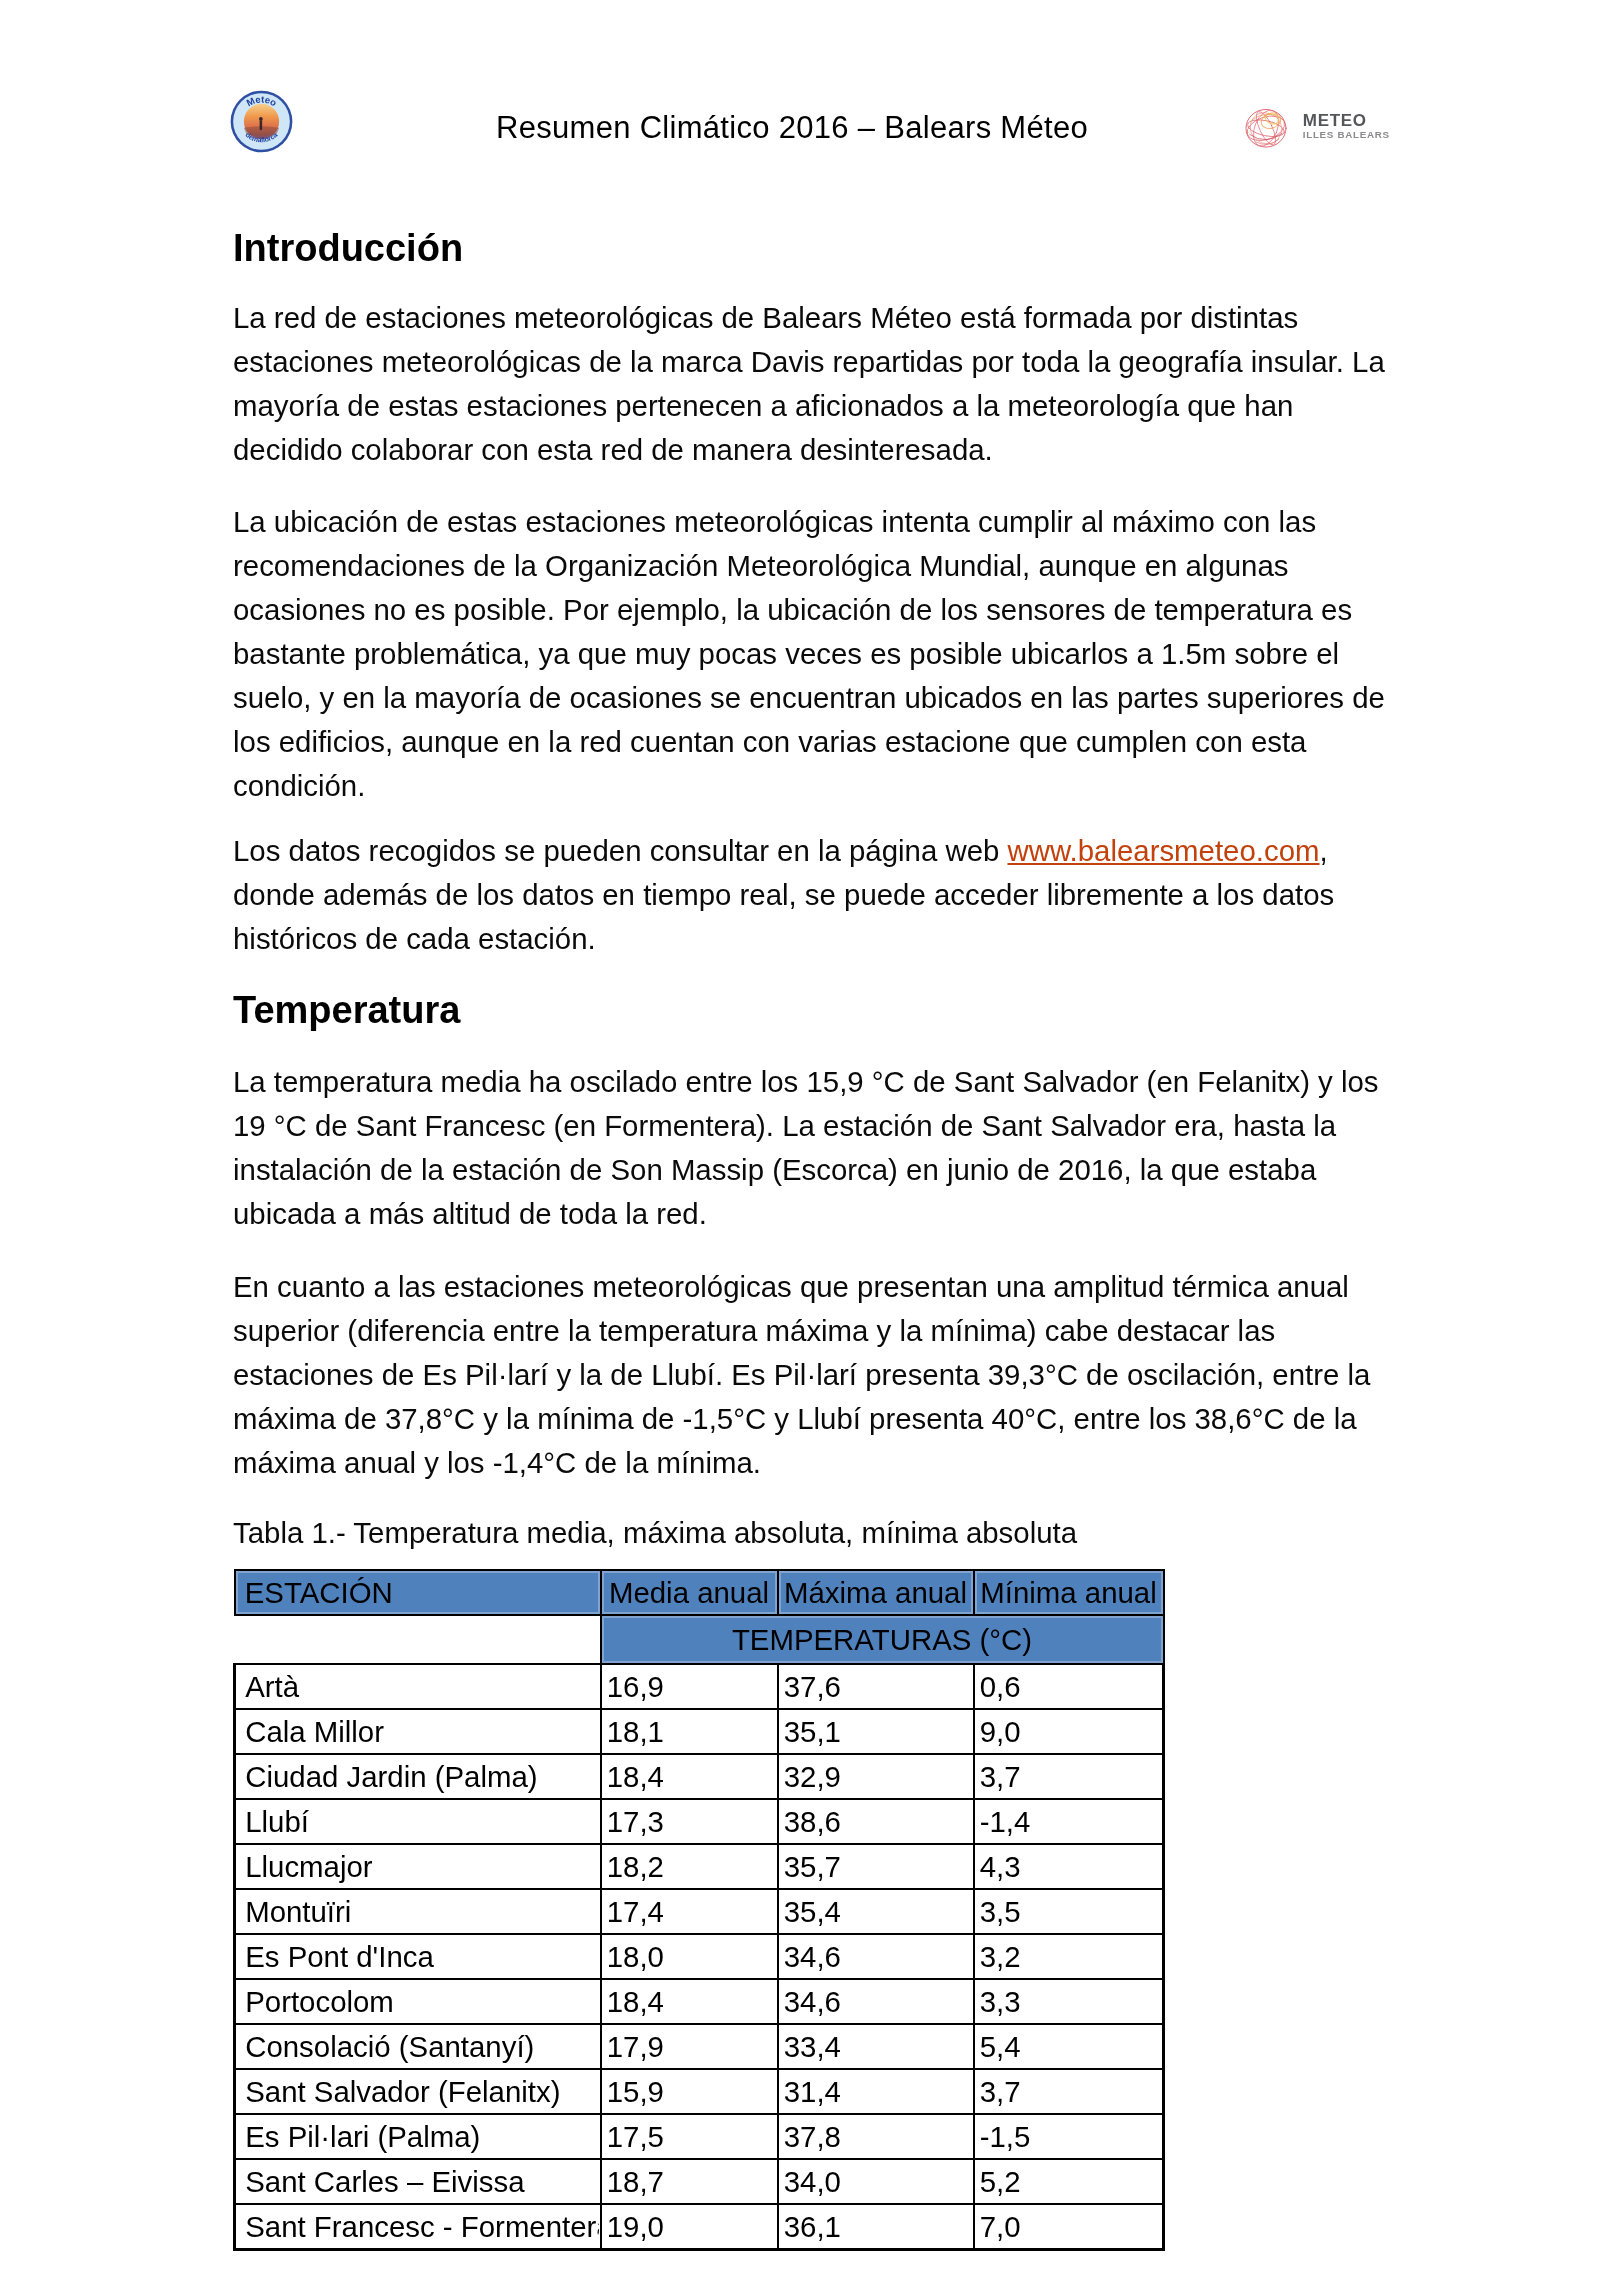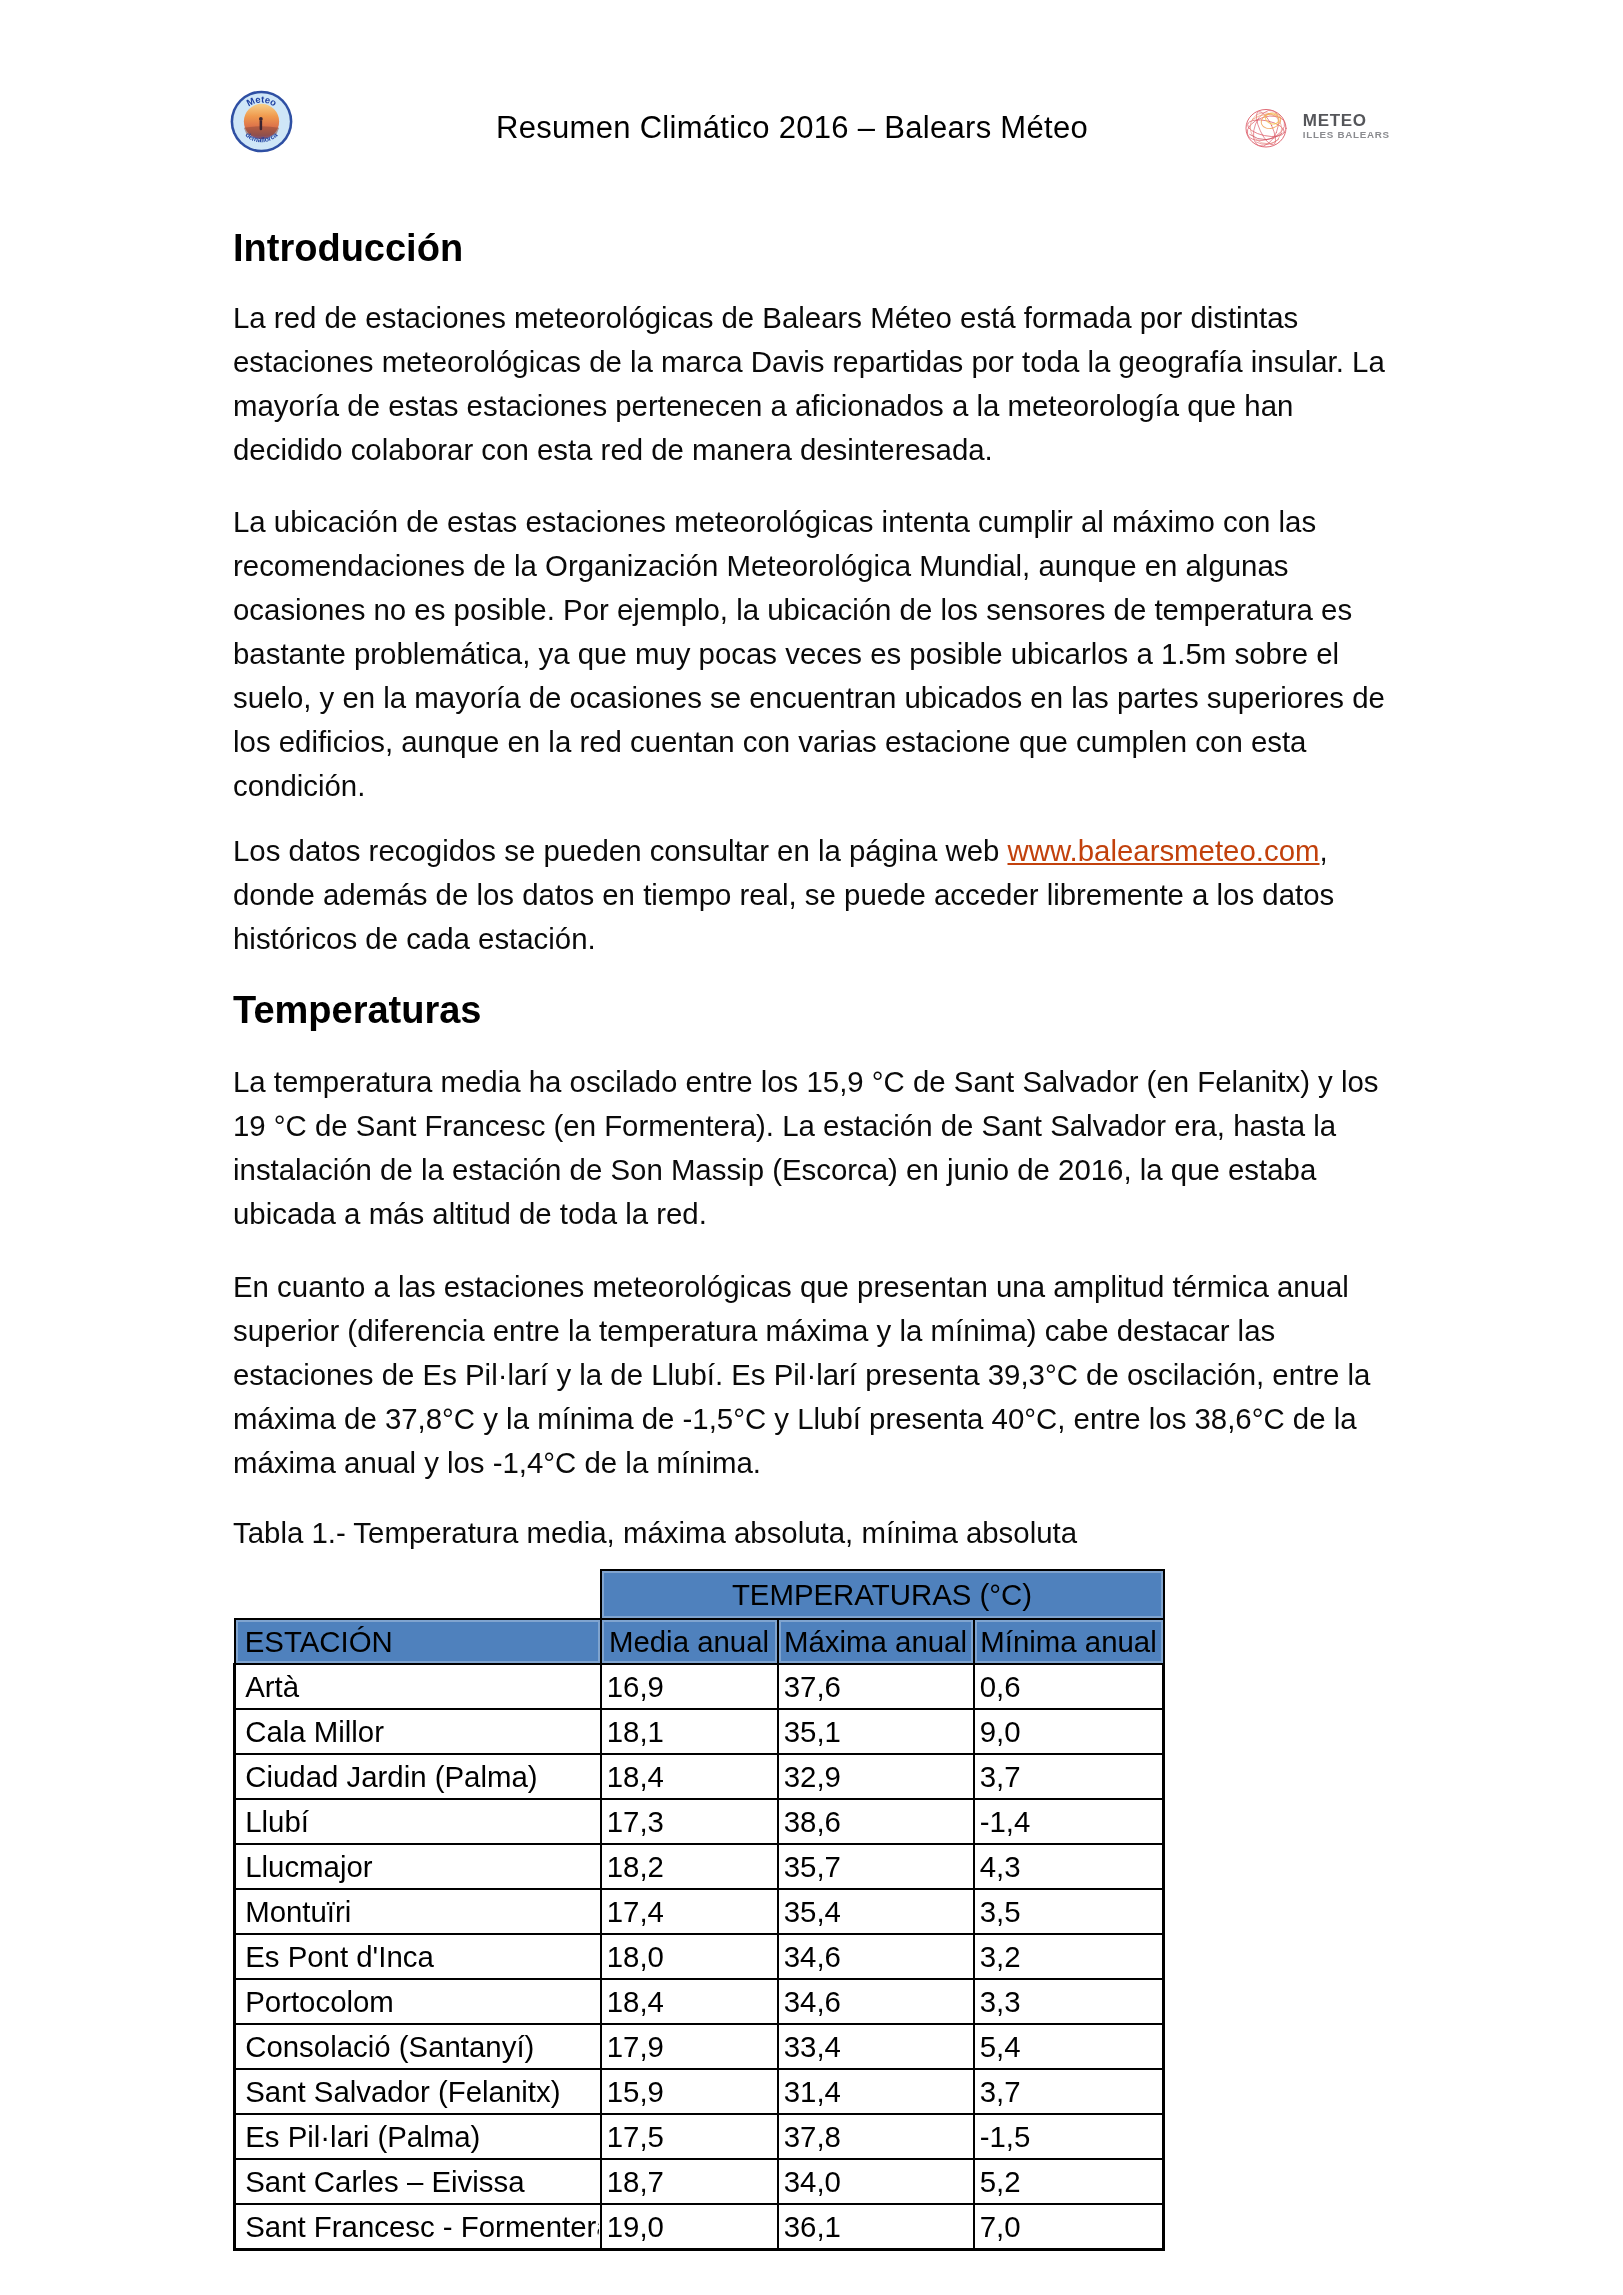--- a/index.html
+++ b/index.html
@@ -140,46 +140,46 @@
   <div class="content">
 
     <h1 class="doc-h1" id="h1-intro">Introducción</h1>
 
     <p class="doc-p" id="p1">La red de estaciones meteorológicas de Balears Méteo está formada por distintas estaciones meteorológicas de la marca Davis repartidas por toda la geografía insular. La mayoría de estas estaciones pertenecen a aficionados a la meteorología que han decidido colaborar con esta red de manera desinteresada.</p>
 
     <p class="doc-p" id="p2">La ubicación de estas estaciones meteorológicas intenta cumplir al máximo con las recomendaciones de la Organización Meteorológica Mundial, aunque en algunas ocasiones no es posible. Por ejemplo, la ubicación de los sensores de temperatura es bastante problemática, ya que muy pocas veces es posible ubicarlos a 1.5m sobre el suelo, y en la mayoría de ocasiones se encuentran ubicados en las partes superiores de los edificios, aunque en la red cuentan con varias estacione que cumplen con esta condición.</p>
 
     <p class="doc-p" id="p3"><span>Los datos recogidos se pueden consultar en la página web </span><a class="doc-link">www.balearsmeteo.com</a><span>, donde además de los datos en tiempo real, se puede acceder libremente a los datos históricos de cada estación.</span></p>
 
-    <h1 class="doc-h1" id="h1-temp">Temperaturas</h1>
+    <h1 class="doc-h1" id="h1-temp">Temperatura</h1>
 
     <p class="doc-p" id="p4">La temperatura media ha oscilado entre los 15,9 °C de Sant Salvador (en Felanitx) y los 19 °C de Sant Francesc (en Formentera). La estación de Sant Salvador era, hasta la instalación de la estación de Son Massip (Escorca) en junio de 2016,  la que estaba ubicada a más altitud de toda la red.</p>
 
     <p class="doc-p" id="p5">En cuanto a las estaciones meteorológicas que presentan una amplitud térmica anual superior (diferencia entre la temperatura máxima y la mínima) cabe destacar las estaciones de Es Pil·larí y la de Llubí.  Es Pil·larí presenta 39,3°C de oscilación, entre la máxima de 37,8°C y la mínima de -1,5°C y Llubí presenta 40°C, entre los 38,6°C de la máxima anual y los -1,4°C de la mínima.</p>
 
     <p class="doc-p" id="table-caption">Tabla 1.- Temperatura media, máxima absoluta, mínima absoluta</p>
 
     <table class="temp-table">
       <colgroup>
         <col class="c-station">
           <col class="c-media">
           <col class="c-maxima">
           <col class="c-minima">
       </colgroup>
       <thead>
         <tr>
-          <td class="blank-corner"></td>
-          <th class="hdr-blue group-hdr edge-right" colspan="3">TEMPERATURAS (°C)</th>
-        </tr>
-        <tr>
           <th class="hdr-blue col-hdr-station">ESTACIÓN</th>
           <th class="hdr-blue">Media anual</th>
           <th class="hdr-blue">Máxima anual</th>
           <th class="hdr-blue edge-right">Mínima anual</th>
         </tr>
+        <tr>
+          <td class="blank-corner"></td>
+          <th class="hdr-blue group-hdr edge-right" colspan="3">TEMPERATURAS (°C)</th>
+        </tr>
       </thead>
       <tbody id="table-body">
           <tr class="data-row">
             <td class="cell-station">Artà</td>
             <td class="cell-num">16,9</td>
             <td class="cell-num">37,6</td>
             <td class="cell-num edge-right">0,6</td>
           </tr>
           <tr class="data-row">
             <td class="cell-station">Cala Millor</td>

